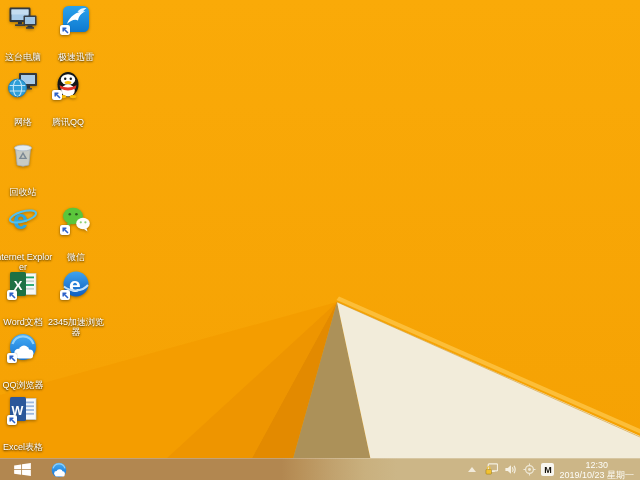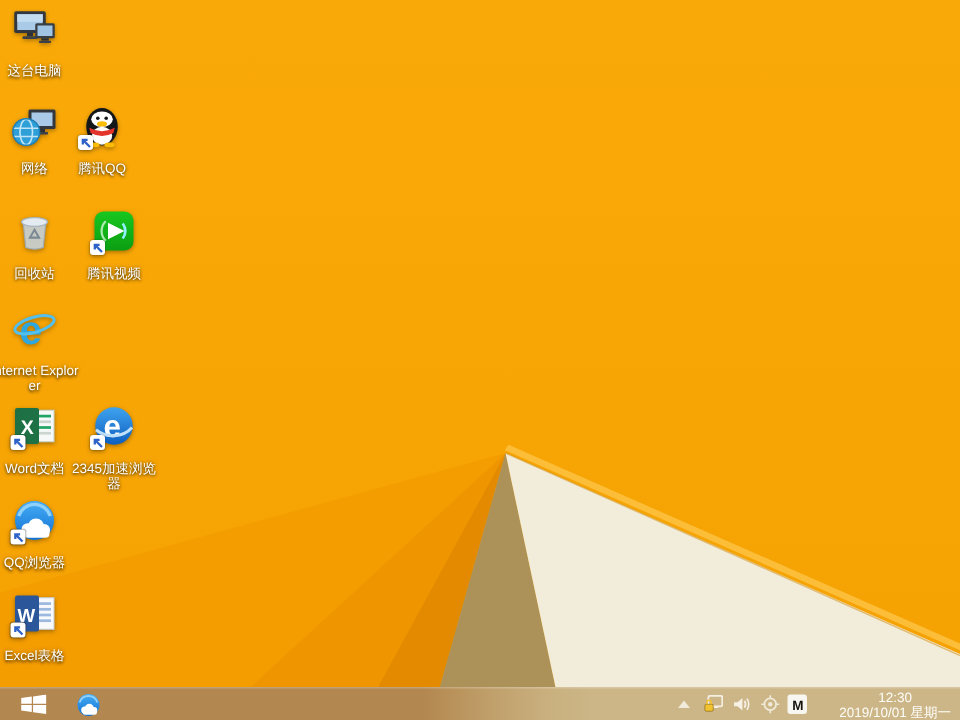--- a/index.html
+++ b/index.html
@@ -5,21 +5,21 @@
   html,body{margin:0;padding:0;background:#222;}
   .screen{position:relative;width:640px;height:480px;overflow:hidden;
     font-family:"Liberation Sans","DejaVu Sans",sans-serif;cursor:default;}
   .wallpaper{position:absolute;inset:0;}
 
   
   .dicon{position:absolute;width:60px;display:flex;flex-direction:column;align-items:center;}
   .dicon .art{width:32px;height:32px;position:relative;
     filter:drop-shadow(0 1px 1.5px rgba(0,0,0,.35));}
   .dicon .art svg{width:32px;height:32px;display:block;}
-  .dicon .lbl{margin-top:7px;font-size:9px;line-height:10px;color:#fff;text-align:center;
+  .dicon .lbl{margin-top:17px;font-size:9px;line-height:10px;color:#fff;text-align:center;
     text-shadow:0 1px 2px rgba(0,0,0,.7),0 0 3px rgba(0,0,0,.35);word-break:break-all;}
   .sc{position:absolute;left:0;bottom:0;width:10px;height:10px;background:#fff;
     border-radius:2px;box-shadow:0 0 1px rgba(0,0,0,.5);display:flex;align-items:center;justify-content:center;}
   .sc svg{width:9px;height:9px;display:block;}
 
   
   .taskbar{position:absolute;left:0;bottom:0;width:640px;height:22px;
     background:linear-gradient(90deg,#B28750 0%,#B28750 44%,#B89058 46.5%,#C1A26E 52%,#C9B07E 57%,#CCB687 62%,#CCB687 100%);
     border-top:1px solid rgba(255,255,255,.22);box-sizing:border-box;
     display:flex;align-items:center;}
@@ -27,21 +27,21 @@
   .startbtn svg{width:17px;height:13px;display:block;}
   .taskicon{margin-left:14px;width:22px;height:20px;display:flex;align-items:center;justify-content:center;}
   .taskicon svg{width:18px;height:18px;display:block;}
   .tray{margin-left:auto;display:flex;align-items:center;gap:5px;padding-right:6px;}
   .trayicon{width:14px;height:14px;display:flex;align-items:center;justify-content:center;}
   .trayicon svg{width:13px;height:13px;display:block;}
   .chev{width:0;height:0;border-left:4px solid transparent;border-right:4px solid transparent;
     border-bottom:5px solid #F1EADA;}
   .imebox{width:13px;height:13px;background:#F8F6F0;border-radius:2px;color:#15120c;
     font-size:9px;font-weight:bold;display:flex;align-items:center;justify-content:center;}
-  .clock{margin-left:16px;display:flex;flex-direction:column;align-items:center;
+  .clock{margin-left:0;display:flex;flex-direction:column;align-items:center;
     font-size:9px;line-height:10px;color:#FDFDF8;}
 </style>
 </head>
 <body>
 
 <div class="screen">
 
   <svg class="wallpaper" viewBox="0 0 640 480" preserveAspectRatio="none">
     <defs>
       <linearGradient id="wbg" x1="0" y1="0" x2="0" y2="1">
@@ -172,20 +172,41 @@
       </svg>
       <span class="sc">
         <svg viewBox="0 0 10 10">
             <path d="M8 8 L3.6 3.6 M3.2 6.4 L3.2 3.2 L6.4 3.2" stroke="#2E62C9" stroke-width="1.5" fill="none"></path>
           </svg>
       </span>
     </span>
     <span class="lbl">Excel表格</span>
   </div>
 
+  <div class="dicon" style="left:46px;top:3px">
+    <span class="art">
+      <svg viewBox="0 0 32 32">
+        <defs>
+            <linearGradient id="xg" x1="0" y1="0" x2="0" y2="1">
+          <stop offset="0" stop-color="#2BA2EC"></stop>
+              <stop offset="1" stop-color="#0E79D0"></stop>
+        </linearGradient>
+          </defs>
+        <rect x="3" y="3" width="26" height="26" rx="5.5" fill="url(#xg)"></rect>
+        <path d="M7 21 C9.5 13.5 16 8.5 25.5 8 C21 10.5 18.8 13 18 17.5 C15 15.5 10.5 17.5 7 21 Z" fill="#fff"></path>
+        <path d="M17.5 8.5 C20 5.5 23.5 4.5 26.5 5 C24.5 6.8 22.8 8 21.8 10.2 Z" fill="#E8F5FE"></path>
+      </svg>
+      <span class="sc">
+        <svg viewBox="0 0 10 10">
+            <path d="M8 8 L3.6 3.6 M3.2 6.4 L3.2 3.2 L6.4 3.2" stroke="#2E62C9" stroke-width="1.5" fill="none"></path>
+          </svg>
+      </span>
+    </span>
+    <span class="lbl">极速迅雷</span>
+  </div>
 
   <div class="dicon" style="left:38px;top:68px">
     <span class="art">
       <svg viewBox="0 0 32 32">
         <ellipse cx="16" cy="16.5" rx="10.5" ry="12.5" fill="#14171A"></ellipse>
         <ellipse cx="16" cy="11.5" rx="7.2" ry="5.2" fill="#fff"></ellipse>
         <circle cx="13.2" cy="10.8" r="1.2" fill="#14171A"></circle>
         <circle cx="18.8" cy="10.8" r="1.2" fill="#14171A"></circle>
         <ellipse cx="16" cy="14.6" rx="3.4" ry="1.7" fill="#FBBD08"></ellipse>
         <ellipse cx="16" cy="22.5" rx="6.8" ry="6" fill="#fff"></ellipse>
@@ -195,43 +216,41 @@
       </svg>
       <span class="sc">
         <svg viewBox="0 0 10 10">
             <path d="M8 8 L3.6 3.6 M3.2 6.4 L3.2 3.2 L6.4 3.2" stroke="#2E62C9" stroke-width="1.5" fill="none"></path>
           </svg>
       </span>
     </span>
     <span class="lbl">腾讯QQ</span>
   </div>
 
-  <div class="dicon" style="left:46px;top:138px">
-    <span class="art">
-      <svg viewBox="0 0 32 32">
-        <defs>
-            <linearGradient id="tvg" x1="0" y1="0" x2="0" y2="1">
-          <stop offset="0" stop-color="#19C71F"></stop>
-              <stop offset="1" stop-color="#0B9E12"></stop>
-        </linearGradient>
-          </defs>
-        <rect x="3" y="3" width="26" height="26" rx="6" fill="url(#tvg)"></rect>
-        <path d="M12 10.5 L23 16 L12 21.5 Z" fill="#fff"></path>
-        <path d="M21.8 11 A8 8 0 0 1 21.8 21" stroke="#8FF0FF" stroke-width="1.8" fill="none"></path>
-        <path d="M10.5 9.5 A9 9 0 0 0 10.5 22.5" stroke="#CFF9D2" stroke-width="1.5" fill="none" opacity="0.8"></path>
-      </svg>
-      <span class="sc">
-        <svg viewBox="0 0 10 10">
-            <path d="M8 8 L3.6 3.6 M3.2 6.4 L3.2 3.2 L6.4 3.2" stroke="#2E62C9" stroke-width="1.5" fill="none"></path>
-          </svg>
-      </span>
-    </span>
-    <span class="lbl">腾讯视频</span>
-  </div>
-
+
+  <div class="dicon" style="left:46px;top:203px">
+    <span class="art">
+      <svg viewBox="0 0 32 32">
+        <ellipse cx="13" cy="13" rx="10" ry="8.3" fill="#5BC63C"></ellipse>
+        <path d="M7.5 19.5 L6.5 24 L11.5 20.8 Z" fill="#5BC63C"></path>
+        <circle cx="9.8" cy="11.3" r="1.3" fill="#2F5D1E"></circle>
+        <circle cx="16.4" cy="11.3" r="1.3" fill="#2F5D1E"></circle>
+        <ellipse cx="23" cy="20.5" rx="6.8" ry="5.8" fill="#FDFDFB"></ellipse>
+        <path d="M26.5 25 L27.5 28.5 L23.5 25.8 Z" fill="#FDFDFB"></path>
+        <circle cx="20.8" cy="19.3" r="1.1" fill="#8BCF70"></circle>
+        <circle cx="25.4" cy="19.3" r="1.1" fill="#8BCF70"></circle>
+      </svg>
+      <span class="sc">
+        <svg viewBox="0 0 10 10">
+            <path d="M8 8 L3.6 3.6 M3.2 6.4 L3.2 3.2 L6.4 3.2" stroke="#2E62C9" stroke-width="1.5" fill="none"></path>
+          </svg>
+      </span>
+    </span>
+    <span class="lbl">微信</span>
+  </div>
 
   <div class="dicon" style="left:46px;top:268px">
     <span class="art">
       <svg viewBox="0 0 32 32">
         <defs>
             <linearGradient id="bg2345" x1="0" y1="0" x2="0" y2="1">
           <stop offset="0" stop-color="#3FA3EE"></stop>
               <stop offset="1" stop-color="#0E5FC0"></stop>
         </linearGradient>
           </defs>
@@ -304,18 +323,18 @@
           <path d="M7 0.5 V3 M7 11 V13.5 M0.5 7 H3 M11 7 H13.5" stroke="#EFE9D8" stroke-width="1.2"></path>
         </svg>
       </div>
 
       <div class="imebox">
         <span>M</span>
       </div>
 
       <div class="clock">
         <span>12:30</span>
-        <span>2019/10/01 星期一</span>
+        <span>2019/10/23 星期一</span>
       </div>
     </div>
   </div>
 
 </div>
 
 </body></html>

